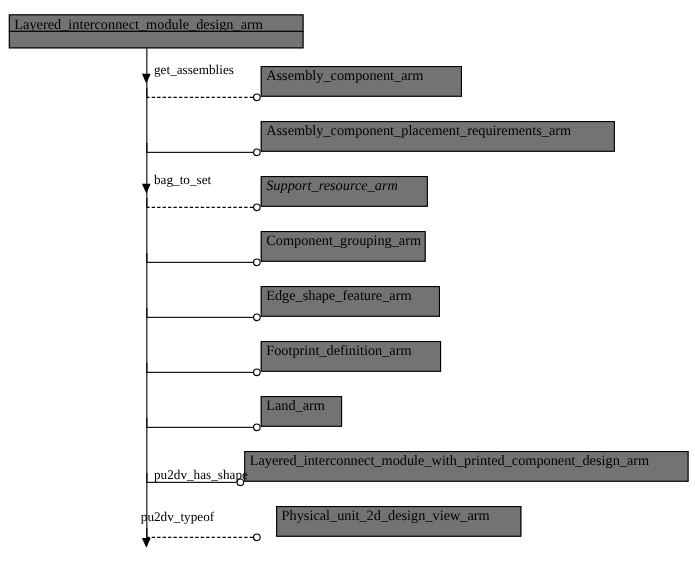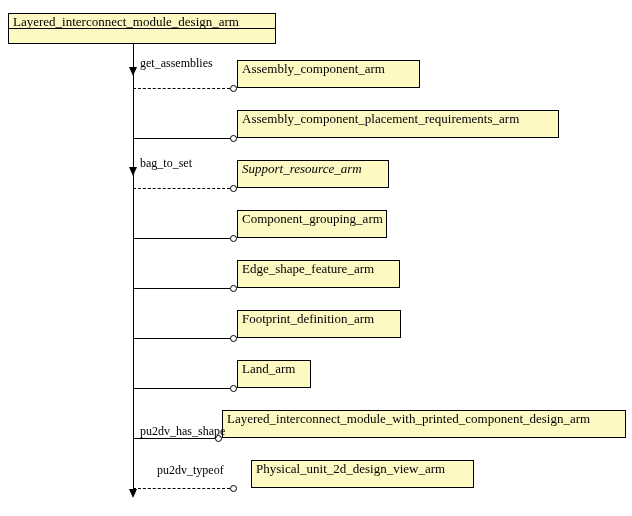--- a/index.html
+++ b/index.html
@@ -11,21 +11,21 @@
     color: #000;
   }
   #canvas {
     position: relative;
     width: 632px;
     height: 516px;
   }
   .node-box {
     position: absolute;
     border: 1px solid #000;
-    background: #fef9c3;
+    background: #737373;
     box-sizing: border-box;
     padding: 0 4px;
     font-family: "Times New Roman", Times, serif;
     font-size: 13px;
     line-height: 1;
     display: flex;
     align-items: flex-start;
     white-space: nowrap;
   }
   .root-top {
@@ -155,18 +155,18 @@
   </div>
   <div class="tick" style="left:133px; top:430px;"></div>
   <div class="hline" style="left:133px; top:438px; width:82px;"></div>
   <div class="circle" style="left:215px; top:435px;"></div>
 
   <div class="node-box child-box" style="left:251px; top:460px; width:223px;">
     <span>Physical_unit_2d_design_view_arm</span>
   </div>
 
   <div class="edge-label" style="left:140px; top:425px;">pu2dv_has_shape</div>
-  <div class="edge-label" style="left:157px; top:464px;">pu2dv_typeof</div>
+  <div class="edge-label" style="left:128px; top:464px;">pu2dv_typeof</div>
   <div class="tick" style="left:133px; top:480px;"></div>
   <div class="hline dashed" style="left:133px; top:488px; width:97px;"></div>
   <div class="circle" style="left:230px; top:485px;"></div>
 
 </div>
 
 </body></html>

